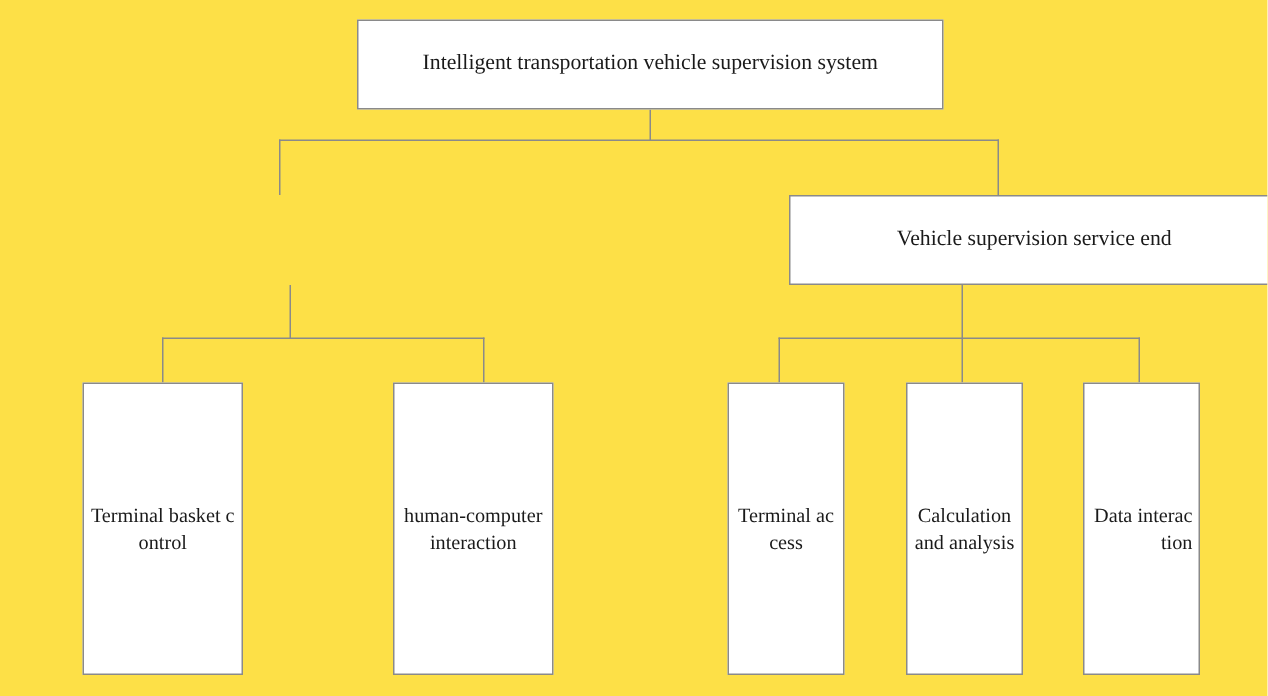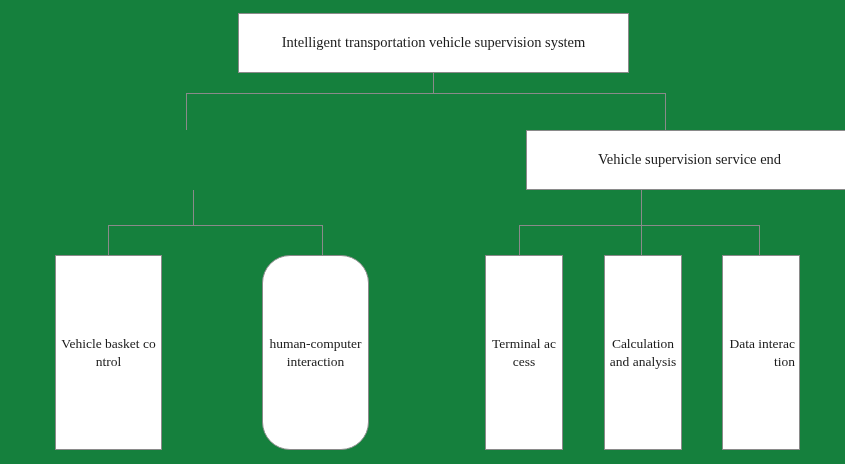--- a/index.html
+++ b/index.html
@@ -4,21 +4,21 @@
 <style>
   html, body {
     margin: 0;
     padding: 0;
     background: #ffffff;
   }
   #canvas {
     position: relative;
     width: 845px;
     height: 464px;
-    background: #15803d;
+    background: #fde047;
     font-family: "Liberation Serif", "DejaVu Serif", serif;
     overflow: hidden;
   }
   .node {
     position: absolute;
     box-sizing: border-box;
     border: 1px solid #8a8a8a;
     background: #ffffff;
     display: flex;
     align-items: center;
@@ -71,24 +71,24 @@
   <div class="node lvl1" style="left:238px; top:13px; width:391px; height:60px;">
     <span class="label">Intelligent transportation vehicle supervision system</span>
   </div>
 
 
   <div class="node lvl2" style="left:478px; top:130px; width:327px; height:60px;margin-left:48px;">
     <span class="label">Vehicle supervision service end</span>
   </div>
 
   <div class="node lvl3 leaf" style="left:55px; top:255px; width:107px; height:195px;">
-    <span class="label">Vehicle basket control</span>
+    <span class="label">Terminal basket control</span>
   </div>
 
-  <div class="node lvl3 leaf" style="left:262px; top:255px; width:107px; height:195px;border-radius:28px;">
+  <div class="node lvl3 leaf" style="left:262px; top:255px; width:107px; height:195px;">
     <span class="label">human-computer interaction</span>
   </div>
 
   <div class="node lvl3 leaf" style="left:485px; top:255px; width:78px; height:195px;">
     <span class="label">Terminal access</span>
   </div>
 
   <div class="node lvl3 leaf" style="left:604px; top:255px; width:78px; height:195px;">
     <span class="label">Calculation and analysis</span>
   </div>

